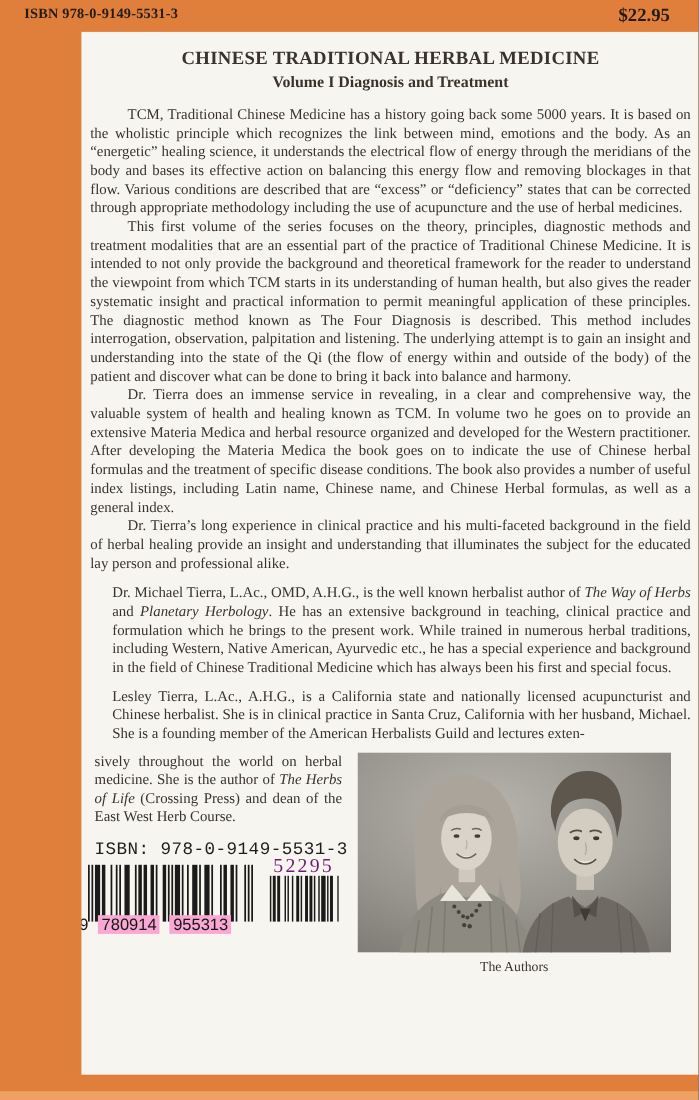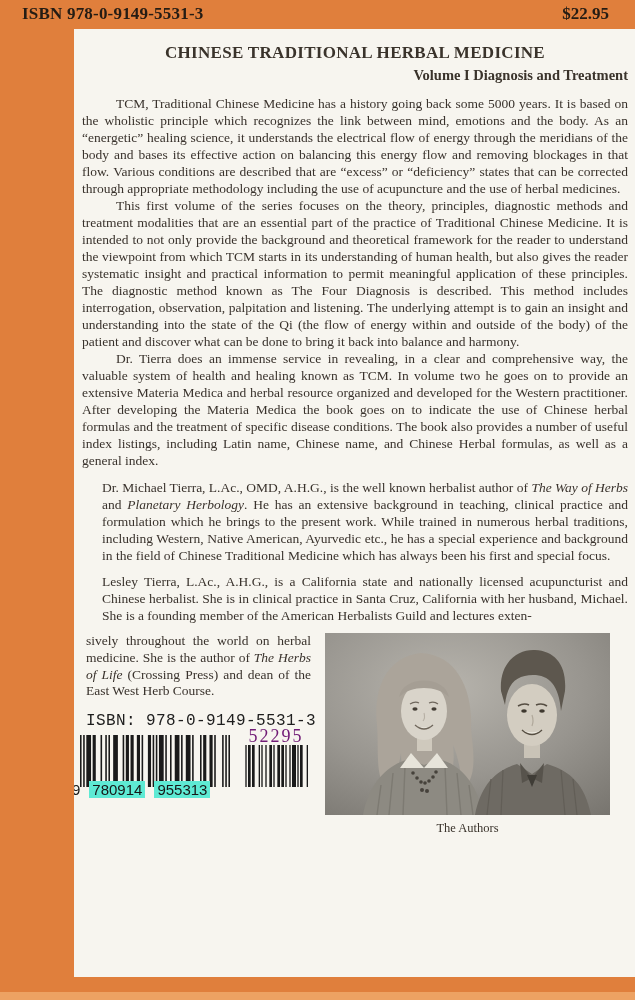--- a/index.html
+++ b/index.html
@@ -5,38 +5,38 @@
   html,body { margin:0; padding:0; background:#555; }
   .page {
     position:relative; width:635px; height:1000px; overflow:hidden;
     background:#E07F3C;
     font-family:"Liberation Serif", serif;
     color:#39322C;
   }
   
   .topbar-isbn {
     position:absolute; left:22px; top:4px;
-    font-size:17px; font-weight:600; letter-spacing:.2px; color:#241C14;
+    font-size:13px; font-weight:600; letter-spacing:.2px; color:#241C14;
   }
   .topbar-price {
     position:absolute; right:26px; top:4px;
     font-size:17px; font-weight:600; color:#241C14;
   }
   
   .panel {
     position:absolute; left:34px; top:29px; width:562px; height:948px;
     background:#F7F5EF; overflow:hidden;margin-left:40px;
   }
   .content { position:relative; height:100%; box-sizing:border-box; padding:15px 8px 0 8px; }
   .title {
     margin:0; text-align:center; font-size:17px; line-height:18px;
     font-weight:bold; letter-spacing:.3px; color:#3A332B;
   }
   .subtitle {
-    margin:5px 0 0 0; text-align:right; font-size:14.5px; line-height:16px;
+    margin:5px 0 0 0; text-align:center; font-size:14.5px; line-height:16px;
     font-weight:bold; color:#3A332B;
   }
   .body { margin-top:12px; font-size:13.5px; line-height:17px; text-align:justify; }
   .body p { margin:0; text-indent:34px; }
   .bios { margin:10px 0 0 20px; }
   .bios p { margin:0 0 9px 0; font-size:13.5px; line-height:17px; text-align:justify; }
   .it { font-style:italic; }
   .bottom-row { display:flex; margin-top:4px; }
   .left-col { width:225px; margin-right:14px; padding-left:4px; box-sizing:content-box; }
   .bio2b { margin:0; font-size:13.5px; line-height:16.8px; text-align:justify; }
@@ -44,21 +44,21 @@
     margin-top:12px; font-family:Liberation Mono, monospace;
     font-size:16px; letter-spacing:.4px; color:#1D1D1D; white-space:nowrap;
   }
   .barcode-area { display:flex; align-items:flex-start; margin-top:5px; margin-left:-6px; }
   .bc-main { position:relative; height:64px; }
   .bc-main svg { display:block; width:150px; height:52px; }
   .bc-digits {
     position:absolute; top:46px; left:-8px; display:flex; gap:9px;
     font-family:"Liberation Sans", sans-serif; font-size:15px; color:#161616;
   }
-  .bc-digits .grp { background:#5eead4; padding:0 3px; }
+  .bc-digits .grp { background:#f9a8d4; padding:0 3px; }
   .bc-supp { display:flex; flex-direction:column; align-items:center; margin-left:14px; margin-top:-6px; }
   .supp-digits {
     font-family:Liberation Serif, serif; font-size:18px;
     letter-spacing:2px; color:#701a75; line-height:15px;
   }
   .bc-supp svg { display:block; width:64px; height:42px; margin-top:1px; }
   .right-col { width:285px; }
   .photo { display:block; width:285px; height:182px; }
   .caption { width:285px; text-align:center; margin-top:6px; font-size:12.5px; color:#3A332B; }
   .scan-strip { position:absolute; left:0; right:0; bottom:0; height:8px; background:#EDA263; }
@@ -74,20 +74,21 @@
   <div class="panel">
     <div class="content">
 
       <h1 class="title">CHINESE TRADITIONAL HERBAL MEDICINE</h1>
       <h2 class="subtitle">Volume I Diagnosis and Treatment</h2>
 
       <div class="body">
         <p>TCM, Traditional Chinese Medicine has a history going back some 5000 years. It is based on the wholistic principle which recognizes the link between mind, emotions and the body. As an “energetic” healing science, it understands the electrical flow of energy through the meridians of the body and bases its effective action on balancing this energy flow and removing blockages in that flow. Various conditions are described that are “excess” or “deficiency” states that can be corrected through appropriate methodology including the use of acupuncture and the use of herbal medicines.</p>
         <p>This first volume of the series focuses on the theory, principles, diagnostic methods and treatment modalities that are an essential part of the practice of Traditional Chinese Medicine. It is intended to not only provide the background and theoretical framework for the reader to understand the viewpoint from which TCM starts in its understanding of human health, but also gives the reader systematic insight and practical information to permit meaningful application of these principles. The diagnostic method known as The Four Diagnosis is described. This method includes interrogation, observation, palpitation and listening. The underlying attempt is to gain an insight and understanding into the state of the Qi (the flow of energy within and outside of the body) of the patient and discover what can be done to bring it back into balance and harmony.</p>
         <p>Dr. Tierra does an immense service in revealing, in a clear and comprehensive way, the valuable system of health and healing known as TCM. In volume two he goes on to provide an extensive Materia Medica and herbal resource organized and developed for the Western practitioner. After developing the Materia Medica the book goes on to indicate the use of Chinese herbal formulas and the treatment of specific disease conditions. The book also provides a number of useful index listings, including Latin name, Chinese name, and Chinese Herbal formulas, as well as a general index.</p>
+        <p>Dr. Tierra’s long experience in clinical practice and his multi-faceted background in the field of herbal healing provide an insight and understanding that illuminates the subject for the educated lay person and professional alike.</p>
       </div>
 
       <div class="bios">
         <p><span>Dr. Michael Tierra, L.Ac., OMD, A.H.G., is the well known herbalist author of </span><span class="it">The Way of Herbs</span><span> and </span><span class="it">Planetary Herbology</span><span>. He has an extensive background in teaching, clinical practice and formulation which he brings to the present work. While trained in numerous herbal traditions, including Western, Native American, Ayurvedic etc., he has a special experience and background in the field of Chinese Traditional Medicine which has always been his first and special focus.</span></p>
         <p>Lesley Tierra, L.Ac., A.H.G., is a California state and nationally licensed acupuncturist and Chinese herbalist. She is in clinical practice in Santa Cruz, California with her husband, Michael. She is a founding member of the American Herbalists Guild and lectures exten-</p>
       </div>
 
       <div class="bottom-row">
         <div class="left-col">
           <p class="bio2b"><span>sively throughout the world on herbal medicine. She is the author of </span><span class="it">The Herbs of Life</span><span> (Crossing Press) and dean of the East West Herb Course.</span></p>

